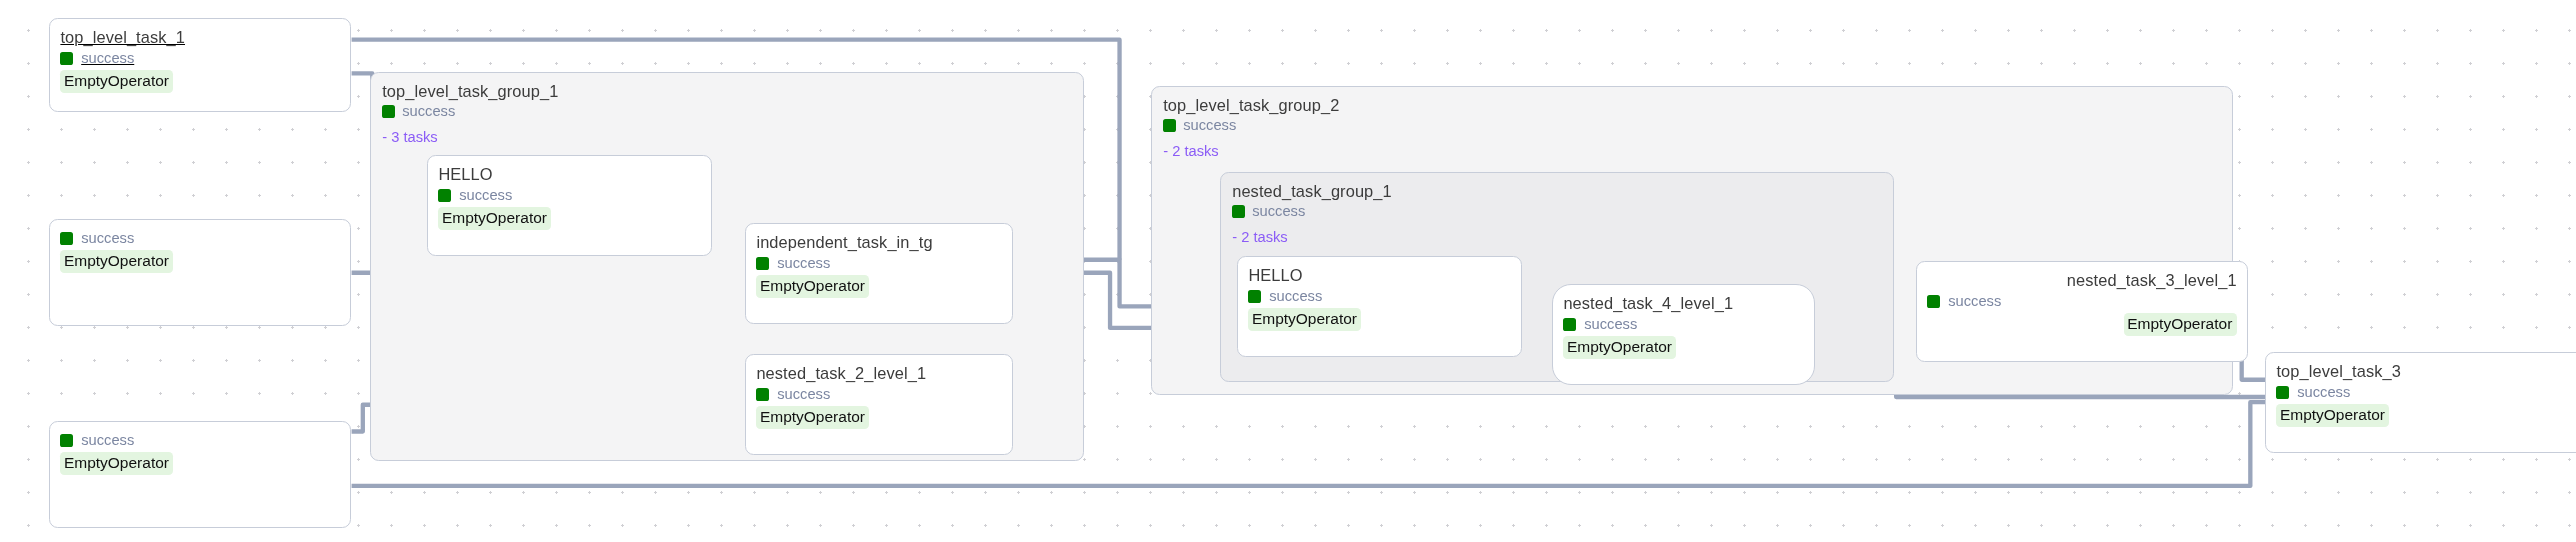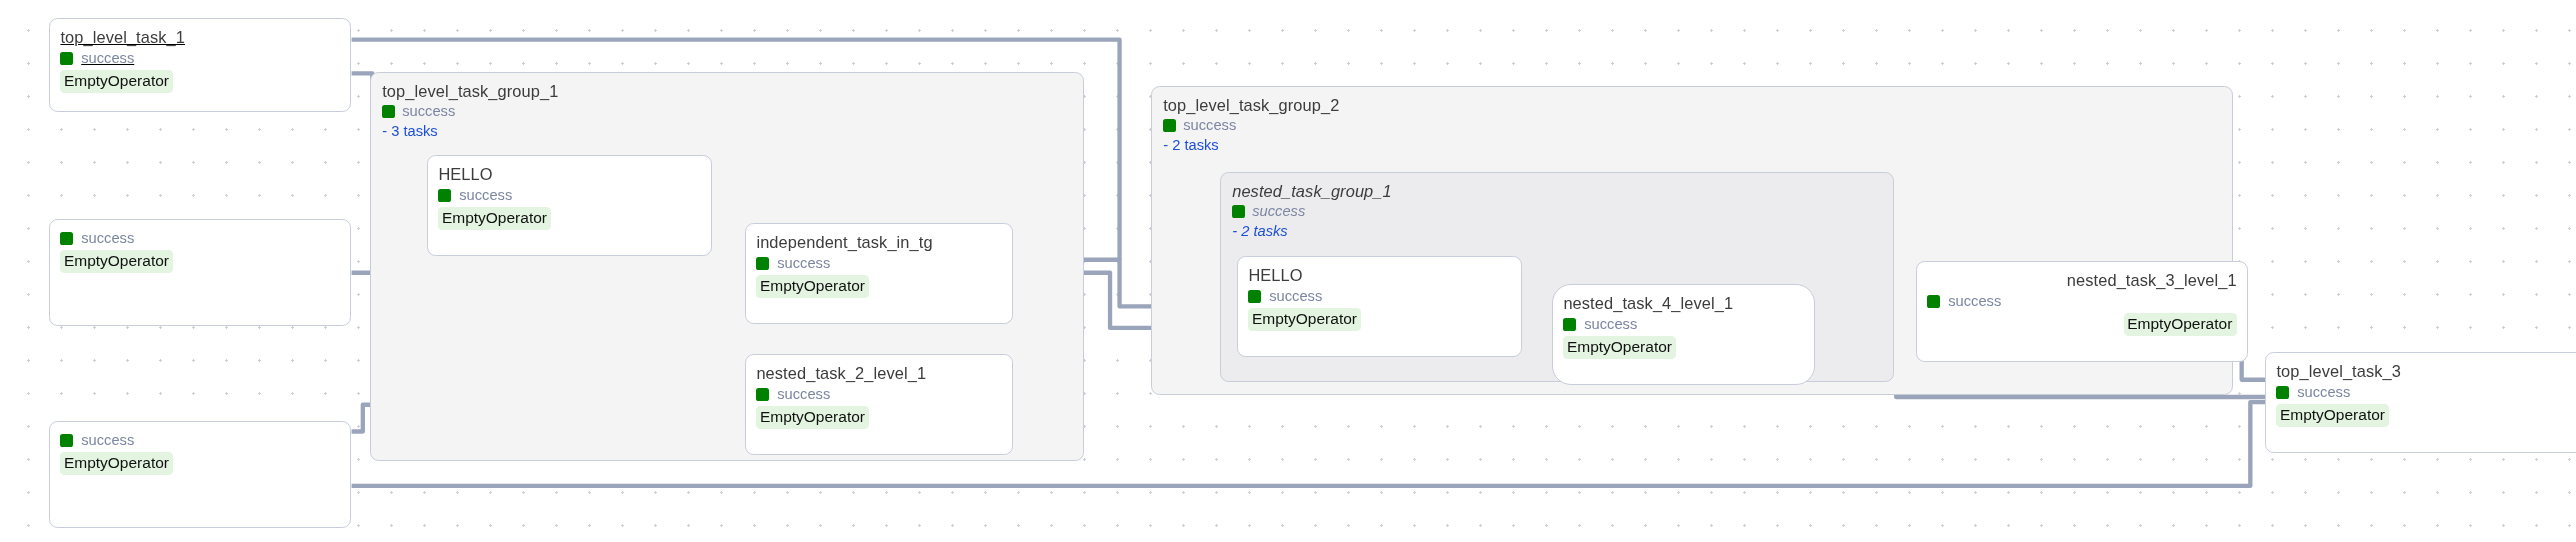--- a/index.html
+++ b/index.html
@@ -46,21 +46,20 @@
   .task-group {
     position: absolute;
     box-sizing: border-box;
     background: #f4f4f5;
     border: 1.4px solid #c7cdd9;
     border-radius: 8.6px;
     z-index: 10;
   }
   .task-group.nested {
     background: #ececee;
-    font-style: italic;
   }
   .tg-header {
     position: absolute;
     left: 11.2px;
     top: 7.8px;
     z-index: 12;
     white-space: nowrap;
   }
   .tg-title {
     font-size: 16.4px;
@@ -74,23 +73,23 @@
     gap: 7px;
     line-height: 19px;
     margin-top: 1.7px;
   }
   .tg-state-label {
     font-size: 14.7px;
     color: #7b86a1;
   }
   .tg-count {
     font-size: 14.7px;
-    color: #1d4ed8;
+    color: #8b5cf6;
     line-height: 19px;
-    margin-top: 1px;
+    margin-top: 7px;
   }
 
   
   .node {
     position: absolute;
     box-sizing: border-box;
     background: #ffffff;
     border: 1.4px solid #c7cdd9;
     border-radius: 8.6px;
     z-index: 20;

